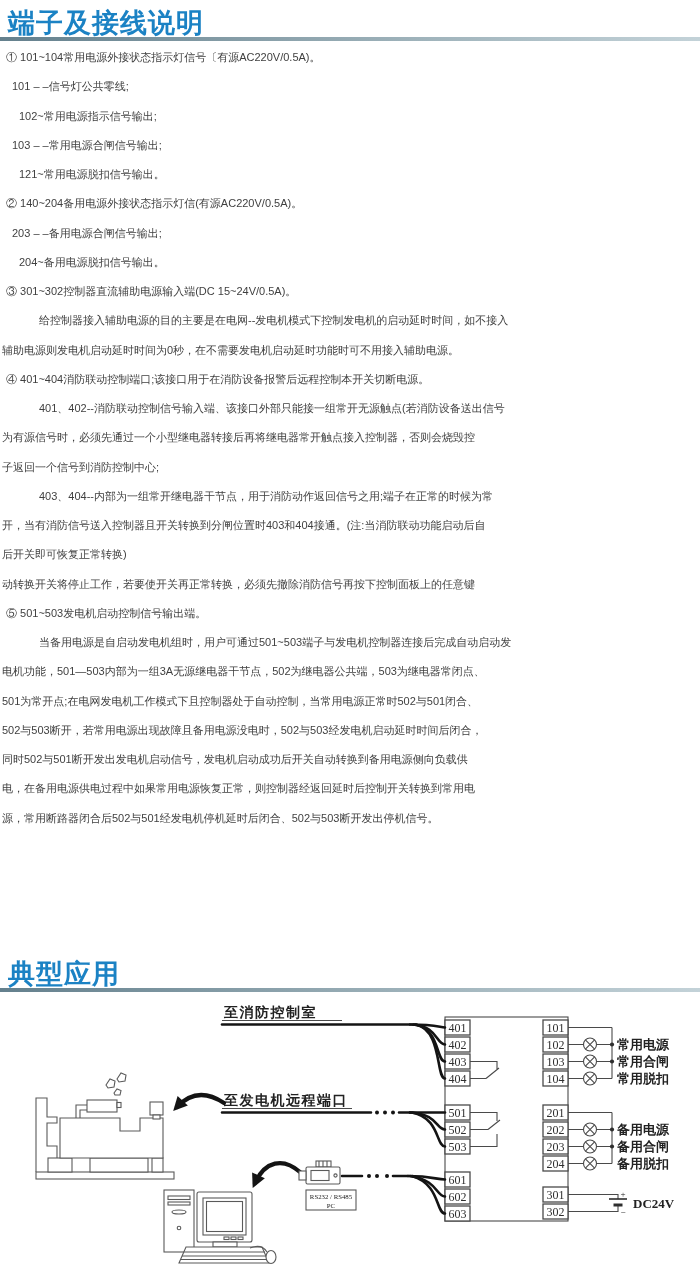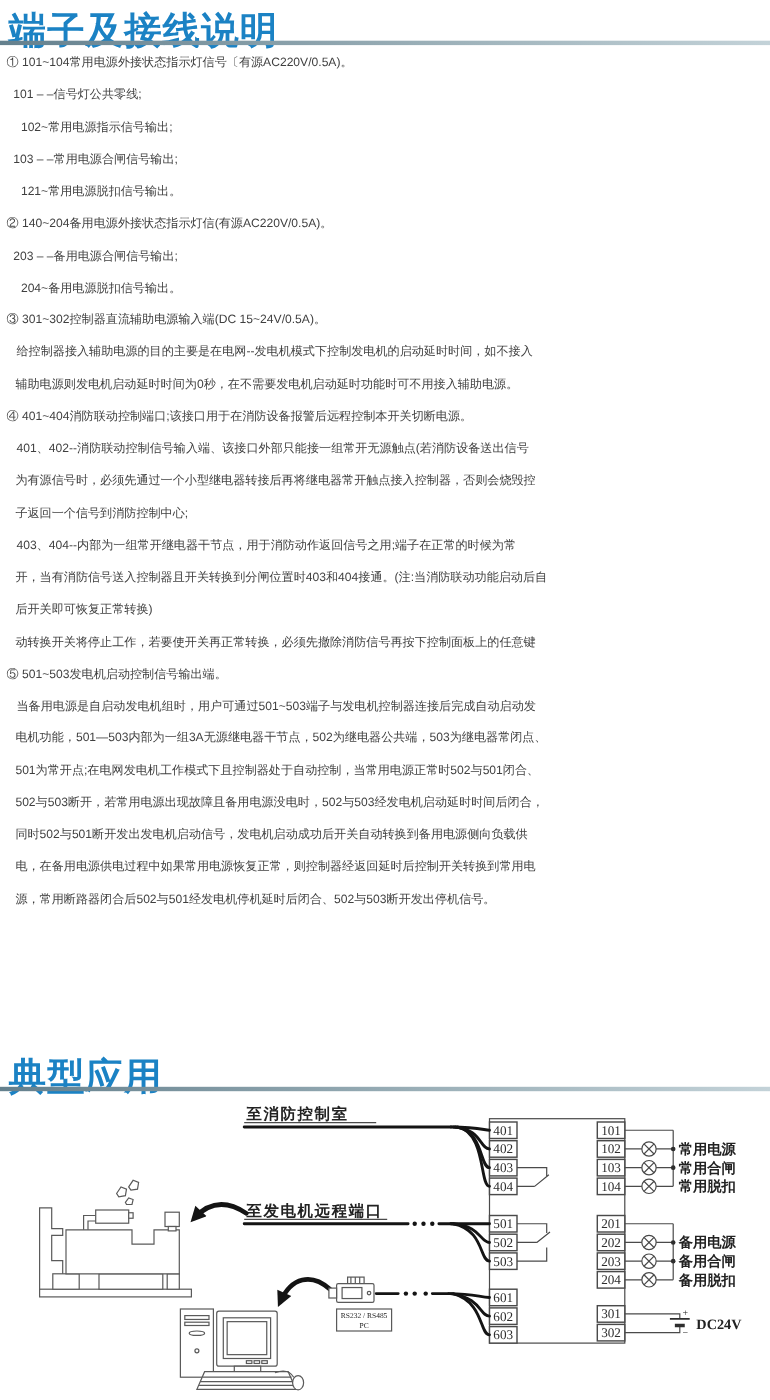--- a/index.html
+++ b/index.html
@@ -1,38 +1,38 @@
 <!DOCTYPE html>
 <html><head>
 <meta charset="utf-8">
 <style>
   html,body{margin:0;padding:0;}
   body{
     width:700px;height:1273px;position:relative;background:#ffffff;
     font-family:"Liberation Sans",sans-serif;color:#3f3f3f;overflow:hidden;
   }
   .heading{
-    position:absolute;left:8px;font-size:34px;font-weight:bold;
+    position:absolute;left:8px;font-size:27px;font-weight:bold;
     color:#1b82c4;letter-spacing:1px;white-space:nowrap;
   }
   .h1pos{top:5px;}
   .h2pos{top:956px;}
   .rule{
     position:absolute;left:0;width:700px;height:4px;
     background:linear-gradient(90deg,#64808d,#9fb3bb 60%,#c3d2d8);
   }
   .rule1{top:37px;}
   .rule2{top:988px;}
   .textblock{position:absolute;top:43px;left:0;width:700px;}
   .ln{height:29.25px;line-height:29.25px;font-size:11px;white-space:nowrap;}
   .ia{padding-left:6px;}   
   .ib{padding-left:12px;}  
   .ic2{padding-left:19px;} 
-  .id{padding-left:15px;}  
-  .ie{padding-left:14px;}   
+  .id{padding-left:15px;margin-left:24px;}  
+  .ie{padding-left:2px;}   
   svg.diagram{position:absolute;left:0;top:1003px;}
   .thin{stroke:#4a4a4a;stroke-width:1.1;fill:none;}
   .box{stroke:#4a4a4a;stroke-width:1.3;fill:#ffffff;}
   .thick{stroke:#141414;stroke-width:2.6;fill:none;stroke-linecap:round;}
   .arrow{stroke:#141414;stroke-width:4.2;fill:none;stroke-linecap:round;}
   .draw{stroke:#5a5a5a;stroke-width:1.1;fill:none;}
   .draww{stroke:#5a5a5a;stroke-width:1.1;fill:#ffffff;}
   .tnum{font-family:"Liberation Serif",serif;font-size:12px;fill:#2e2e2e;text-anchor:middle;}
   .dlabel{font-family:"Liberation Serif",serif;font-size:13px;font-weight:600;fill:#222;}
   .wlabel{font-family:"Liberation Serif",serif;font-size:14px;font-weight:600;fill:#222;letter-spacing:1.5px;}

